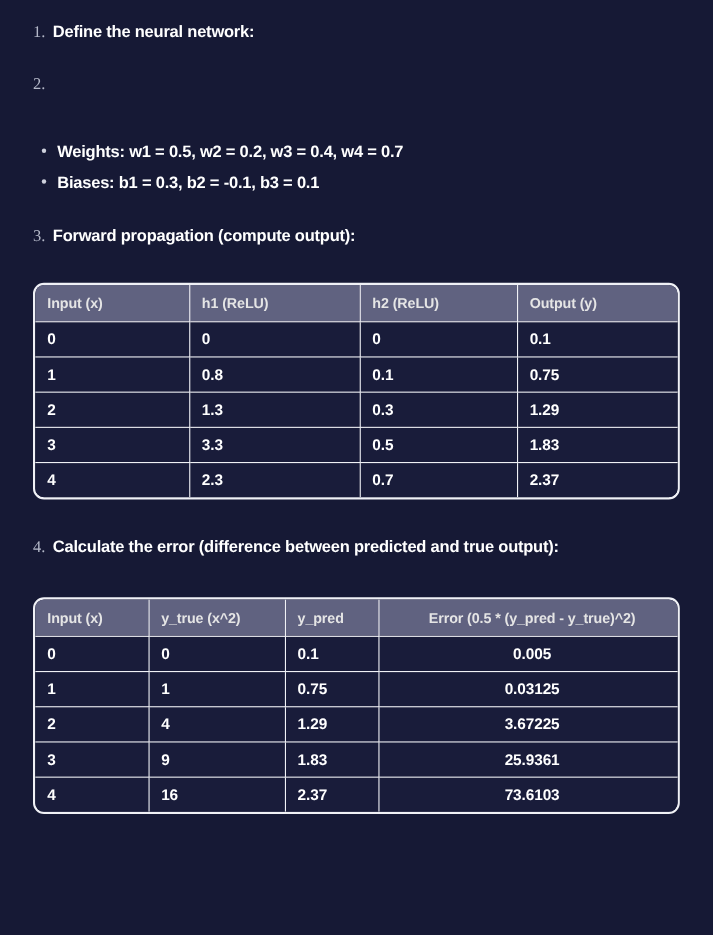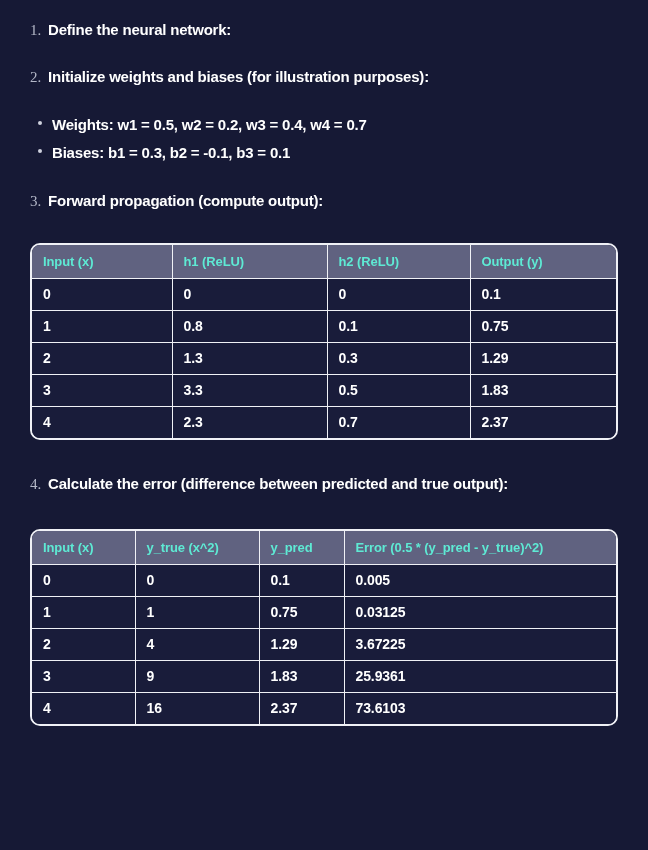--- a/index.html
+++ b/index.html
@@ -59,60 +59,59 @@
   table { border-collapse: collapse; width: 100%; table-layout: fixed; }
   th {
     background: #606280;
     height: 33px;
     font-size: 13px;
     font-weight: 700;
     text-align: left;
     padding: 0 8px 0 11px;
     border: 1px solid #f0f1f6;
     letter-spacing: -0.1px;
-    color: #5eead4;
+    color: #e5e5e5;
   }
   td {
     background: #191c3a;
     height: 32px;
     font-size: 14px;
     font-weight: 700;
     padding: 0 8px 0 11px;
     border: 1px solid #f0f1f6;
     letter-spacing: -0.1px;
     color: #ffffff;
   }
   th:first-child, td:first-child { border-left: none; }
   th:last-child, td:last-child { border-right: none; }
   thead th { border-top: none; }
   tbody tr:last-child td { border-bottom: none; }
 
   
   .t1 .c0 { width: 140px; } .t1 .c1 { width: 155px; }
   .t1 .c2 { width: 143px; } .t1 .c3 { width: 150px; }
   .t2 .c0 { width: 103px; } .t2 .c1 { width: 124px; }
-  .t2 .c2 { width: 85px;  } .t2 .c3 { width: 276px; }
+  .t2 .c2 { width: 85px;  } .t2 .c3 { width: 276px; text-align: center; }
 </style>
 </head>
 <body>
 
 <div class="content">
 
   <div class="step">
     <span class="step-num">1.</span>
     <span class="step-label">Define the neural network:</span>
   </div>
 
 
   <div class="step mt-step2">
     <span class="step-num">2.</span>
-    <span class="step-label">Initialize weights and biases (for illustration purposes):</span>
-  </div>
-
-  <div class="bullets" style="margin-top:30px;">
+  </div>
+
+  <div class="bullets" style="margin-top:44px;">
     <div class="bullet">
       <span class="dot"></span>
       <span class="bullet-label">Weights: w1 = 0.5, w2 = 0.2, w3 = 0.4, w4 = 0.7</span>
     </div>
     <div class="bullet">
       <span class="dot"></span>
       <span class="bullet-label">Biases: b1 = 0.3, b2 = -0.1, b3 = 0.1</span>
     </div>
   </div>
 

